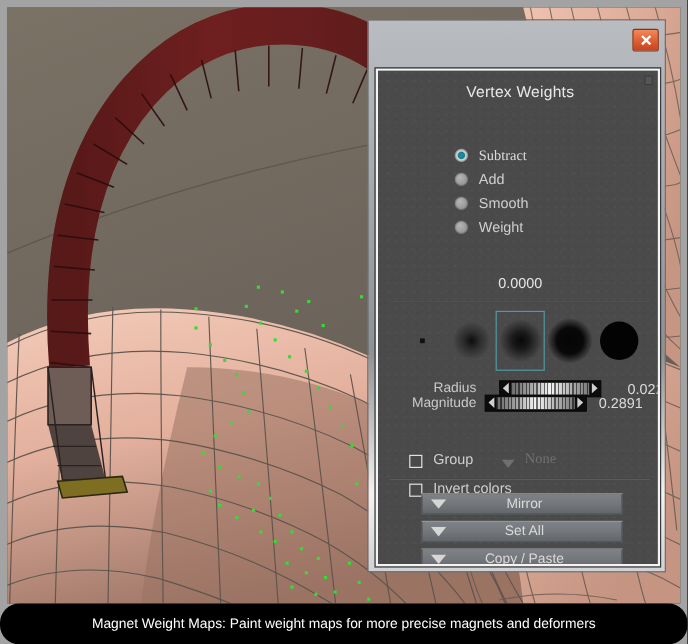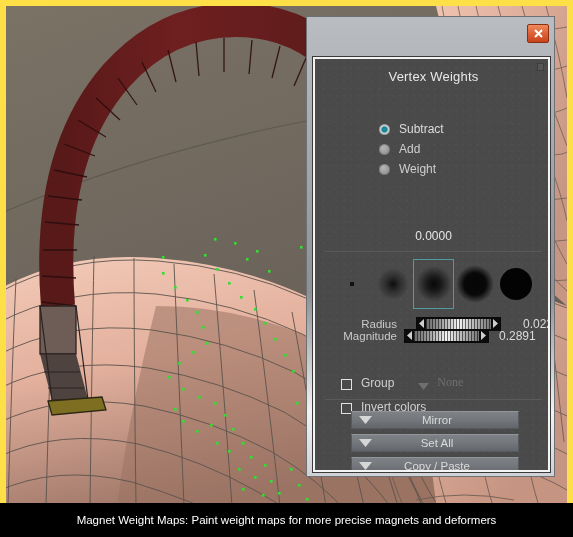--- a/index.html
+++ b/index.html
@@ -2,21 +2,21 @@
 <html><head>
 <meta charset="utf-8">
 <style>
   * { box-sizing: border-box; margin: 0; padding: 0; }
   html, body {
     width: 573px; height: 537px;
     background: #000;
     font-family: "Liberation Sans", sans-serif;
     overflow: hidden;
   }
-  #root { position: relative; width: 573px; height: 537px; background:#fde047; }
+  #root { position: relative; width: 573px; height: 537px; background:#a3a3a3; }
 
   
   #viewport {
     position: absolute; left: 6px; top: 6px;
     width: 561px; height: 497px;
     background: #6e665c;
     overflow: hidden;
   }
   .vp-svg { position:absolute; left:0; top:0; width:561px; height:497px; display:block; }
 
@@ -78,21 +78,21 @@
   .radio-dot {
     width:11px; height:11px; border-radius:50%;
     background: radial-gradient(circle at 38% 34%, #b6b6b6 0%, #9b9b9b 55%, #868686 100%);
     box-shadow: inset 0 0 0 1px rgba(0,0,0,0.18);
     flex:0 0 auto; cursor:pointer;
   }
   .radio-row.on .radio-dot {
     background: radial-gradient(circle at 50% 50%, #1f8fa0 0%, #1a7f90 34%, #cfd6d6 46%, #9aa3a3 100%);
   }
   .radio-label { color:#cfcfcf; font-size:12px; margin-left:9px; }
-  .radio-row.on .radio-label { color:#dcdcdc; }
+  .radio-row.on .radio-label { color:#dcdcdc;font-family:Liberation Serif, serif; }
 
   #weight-value {
     position:absolute; left:0; top:170px; width:237px;
     text-align:center; color:#e6e6e6; font-size:12px;
   }
 
   .sep {
     position:absolute; left:10px; width:217px; height:1px;
     background:#2b2b2b;
     border-bottom:1px solid #5a5a5a;
@@ -148,21 +148,21 @@
   #btn-mirror { top:352px; }
   #btn-setall { top:375px; }
   #btn-copypaste { top:398px;justify-content:center; }
   .bb-caret { width:26px; flex:0 0 auto; display:flex; align-items:center; justify-content:center; }
   .bb-label { flex:1 1 auto; text-align:center; color:#dadada; font-size:11.5px; padding-right:22px; }
 
   
   #caption {
     position:absolute; left:0; bottom:0; width:573px; height:34px;
     display:flex; align-items:center; justify-content:center;
-    color:#ffffff; font-size:11.5px; background:#000;
+    color:#ffffff; font-size:11.5px; background:#000;border-radius:16px;
   }
 </style>
 </head>
 <body>
 
 <div id="root">
 
   <div id="viewport">
     <svg class="vp-svg" viewBox="0 0 561 497" preserveAspectRatio="none">
       <defs>
@@ -391,20 +391,24 @@
           <div class="radio-row on">
             <span class="radio-dot"></span>
             <span class="radio-label">Subtract</span>
           </div>
           <div class="radio-row">
             <span class="radio-dot"></span>
             <span class="radio-label">Add</span>
           </div>
           <div class="radio-row">
             <span class="radio-dot"></span>
+            <span class="radio-label">Smooth</span>
+          </div>
+          <div class="radio-row">
+            <span class="radio-dot"></span>
             <span class="radio-label">Weight</span>
           </div>
         </div>
 
         <div id="weight-value">0.0000</div>
 
         <div class="sep" id="sep1"></div>
 
         <div id="brush-row">
           <div class="brush" style="left:0px;">

